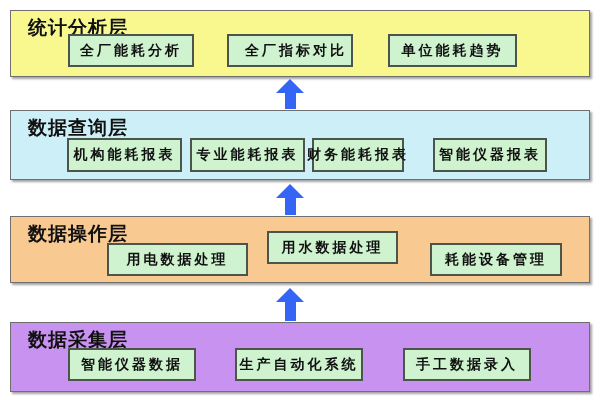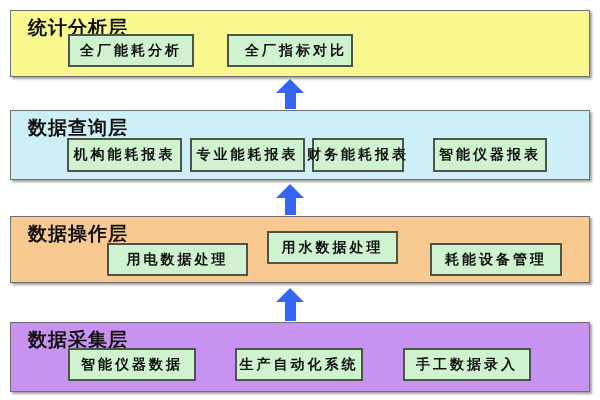--- a/index.html
+++ b/index.html
@@ -80,20 +80,23 @@
 <div class="canvas">
 
   <div class="layer layer-1" style="background-color: rgb(248, 248, 142);">
     <span class="layer-label">统计分析层</span>
     <div class="module-box l1b1" style="background-color: rgb(207, 242, 207);">
       <span>全厂能耗分析</span>
     </div>
     <div class="module-box l1b2" style="background-color: rgb(207, 242, 207); padding-left: 12px;">
       <span>全厂指标对比</span>
     </div>
+    <div class="module-box l1b3" style="background-color: rgb(207, 242, 207);">
+      <span>单位能耗趋势</span>
+    </div>
   </div>
 
   <div class="arrow arrow-1">
     <div class="arrow-head"></div>
     <div class="arrow-shaft"></div>
   </div>
 
   <div class="layer layer-2" style="background-color: rgb(205, 239, 247);">
     <span class="layer-label">数据查询层</span>
     <div class="module-box l2b1" style="background-color: rgb(207, 242, 207);">

